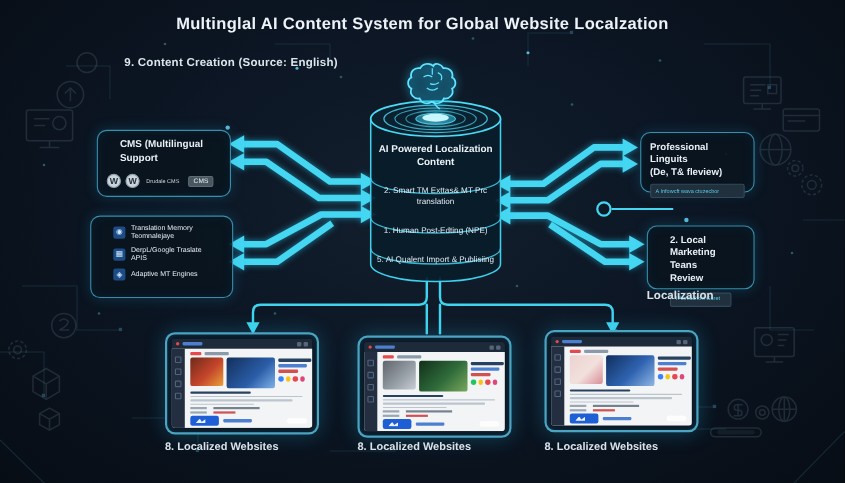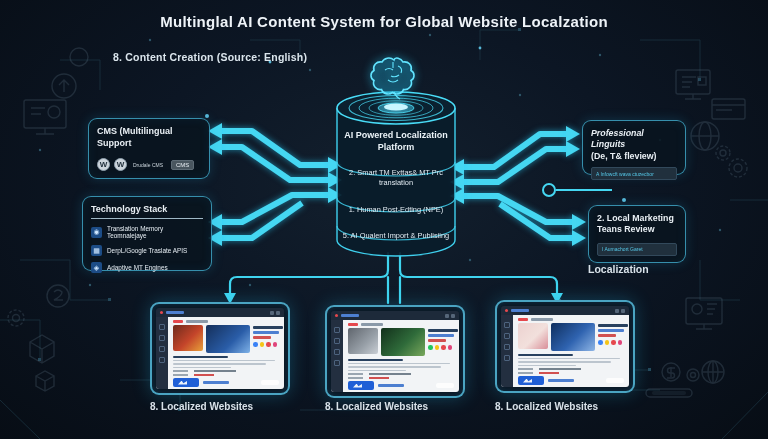--- a/index.html
+++ b/index.html
@@ -18,21 +18,21 @@
   }
   .step-label{position:absolute;color:#dbe5ec;font-size:10.5px;font-weight:600;letter-spacing:.2px;}
   .scalability{position:absolute;left:588px;top:263px;color:#d9e2e9;font-size:10.5px;font-weight:600;}
   .site-label{position:absolute;width:140px;text-align:left;color:#d9e2e9;font-size:10px;font-weight:600;}
 
   
   .node{
     position:absolute;background:rgba(9,21,31,.88);
     border:1.5px solid rgba(70,185,220,.75);border-radius:9px;
     box-shadow:0 0 12px rgba(30,160,205,.22), inset 0 0 10px rgba(20,90,120,.15);
-    color:#e9eff4;padding:7px 8px;
+    color:#e9eff4;padding:7px 20px;
   }
   .node .n-title{font-size:9px;font-weight:600;line-height:1.3;}
   .cms-row{position:absolute;left:8px;bottom:7px;display:flex;align-items:center;gap:4px;}
   .wp{width:13px;height:13px;border-radius:50%;background:#cdd5dc;color:#24333f;
       font-size:8px;font-weight:bold;display:flex;align-items:center;justify-content:center;
       border:1px solid #8fa0ad;}
   .cms-name{font-size:5px;color:#cdd7de;margin-left:2px;}
   .badge{background:#49565f;border:1px solid #5d6b75;border-radius:2px;font-size:6px;
          padding:1px 4px;color:#e8eef3;margin-left:4px;}
   .tech-title{font-size:9px;font-weight:600;border-bottom:1px solid #9fb8c6;padding-bottom:4px;margin-bottom:6px;}
@@ -276,55 +276,54 @@
     </g>
 
     <g stroke="#62e4ff" stroke-width="1.6" fill="rgba(25,130,175,.22)" style="filter:drop-shadow(0 0 4px rgba(40,215,255,.8))">
       <path d="M394 60 c-4 -3.5 -10 -2 -12 2 c-5.5 -1 -9.5 3.5 -8 8.5 c-4 2 -4 8 0 10 c-2 5 2.5 10 7.5 9 c1 4 7 6 11 3 c4 3 10 1 11 -3 c5 1 9.5 -4 7.5 -9 c4 -2 4 -8 0 -10 c1.5 -5 -2.5 -9.5 -8 -8.5 c-2 -4 -8 -5.5 -9 -2 z"></path>
       <path d="M385 70 q4 -3 8 0 M398 66 q5 2 3 7 M388 80 q5 4 10 0 M399 75 q-4 3 -8 1 M393 62 v6" fill="none" stroke-width="1.1"></path>
       <path d="M394 92 q2 5 6 7" fill="none" stroke-width="1.2"></path>
     </g>
   </svg>
 
   <div class="page-title">Multinglal AI Content System for Global Website Localzation</div>
-  <div class="step-label" style="left:113px;top:51px;">8. Content Creation (Source: English)</div>
-
-  <div class="cyl-text cyl-platform">AI Powered Localization Platform</div>
+  <div class="step-label" style="left:113px;top:51px;">9. Content Creation (Source: English)</div>
+
+  <div class="cyl-text cyl-platform">AI Powered Localization Content</div>
   <div class="cyl-text cyl-stage" style="top:168px;">2. Smart TM Exttas&amp; MT Prc translation</div>
   <div class="cyl-text cyl-stage" style="top:205px;">1. Human Post-Edting (NPE)</div>
   <div class="cyl-text cyl-stage" style="top:231px;text-align:center;">5. AI Qualent Import &amp; Publisiing</div>
 
   <div class="node" style="left:88px;top:118px;width:122px;height:61px;">
     <div class="n-title">CMS (Multilingual Support</div>
     <div class="cms-row">
       <span class="wp">W</span>
       <span class="wp">W</span>
       <span class="cms-name">Drudale CMS</span>
       <span class="badge">CMS</span>
     </div>
   </div>
 
   <div class="node" style="left:82px;top:196px;width:130px;height:75px;">
-    <div class="tech-title">Technology Stack</div>
     <div class="tech-item">
       <span class="tech-icon">◉</span>
       <span class="tech-label">Translation Memory Teomnalejaye</span>
     </div>
     <div class="tech-item">
       <span class="tech-icon">▦</span>
       <span class="tech-label">DerpL/Google Traslate APIS</span>
     </div>
     <div class="tech-item">
       <span class="tech-icon">◈</span>
       <span class="tech-label">Adaptive MT Engines</span>
     </div>
   </div>
 
   <div class="node" style="left:582px;top:120px;width:104px;height:55px;padding:7px 8px;">
-    <div class="n-title" style="font-size:8.8px;font-style:italic;">Professional Linguits</div>
+    <div class="n-title" style="font-size:8.8px;">Professional Linguits</div>
     <div class="n-title" style="font-size:8.8px;font-weight:700;">(De, T&amp; fleview)</div>
     <span class="chip">A Infowcft wava ctuzecbor</span>
   </div>
 
   <div class="node" style="left:588px;top:205px;width:98px;height:58px;">
     <div class="n-title" style="font-size:8.8px;">2. Local Marketing Teans Review</div>
     <span class="chip" style="margin-top:7px;">I Aumachort Garet</span>
   </div>
 
   <div class="scalability">Localization</div>

